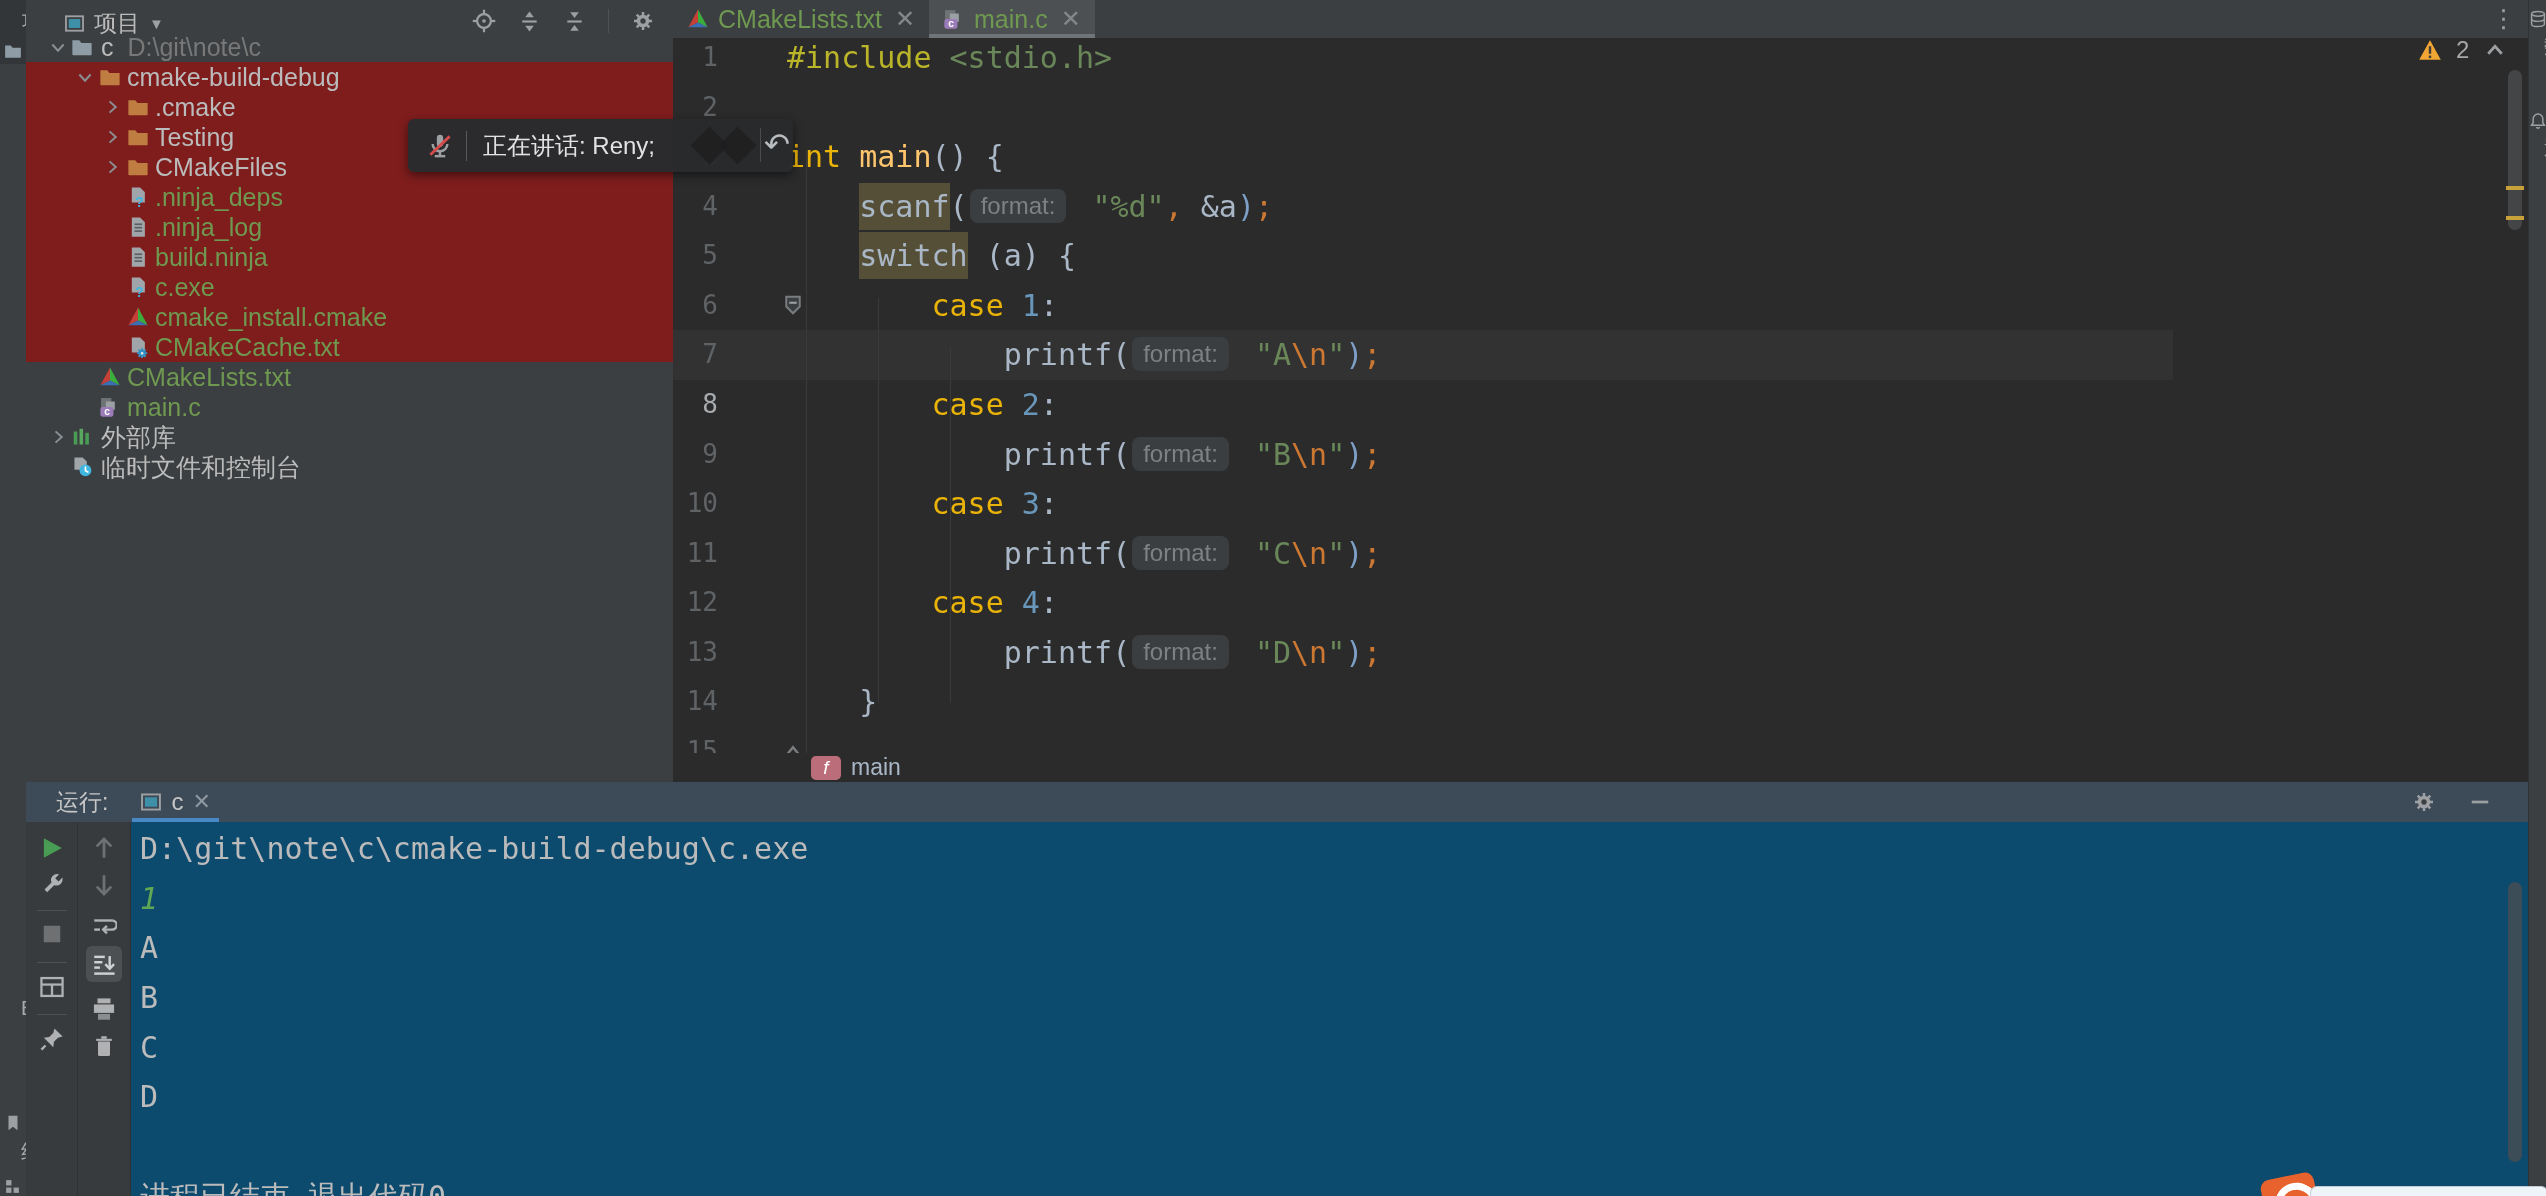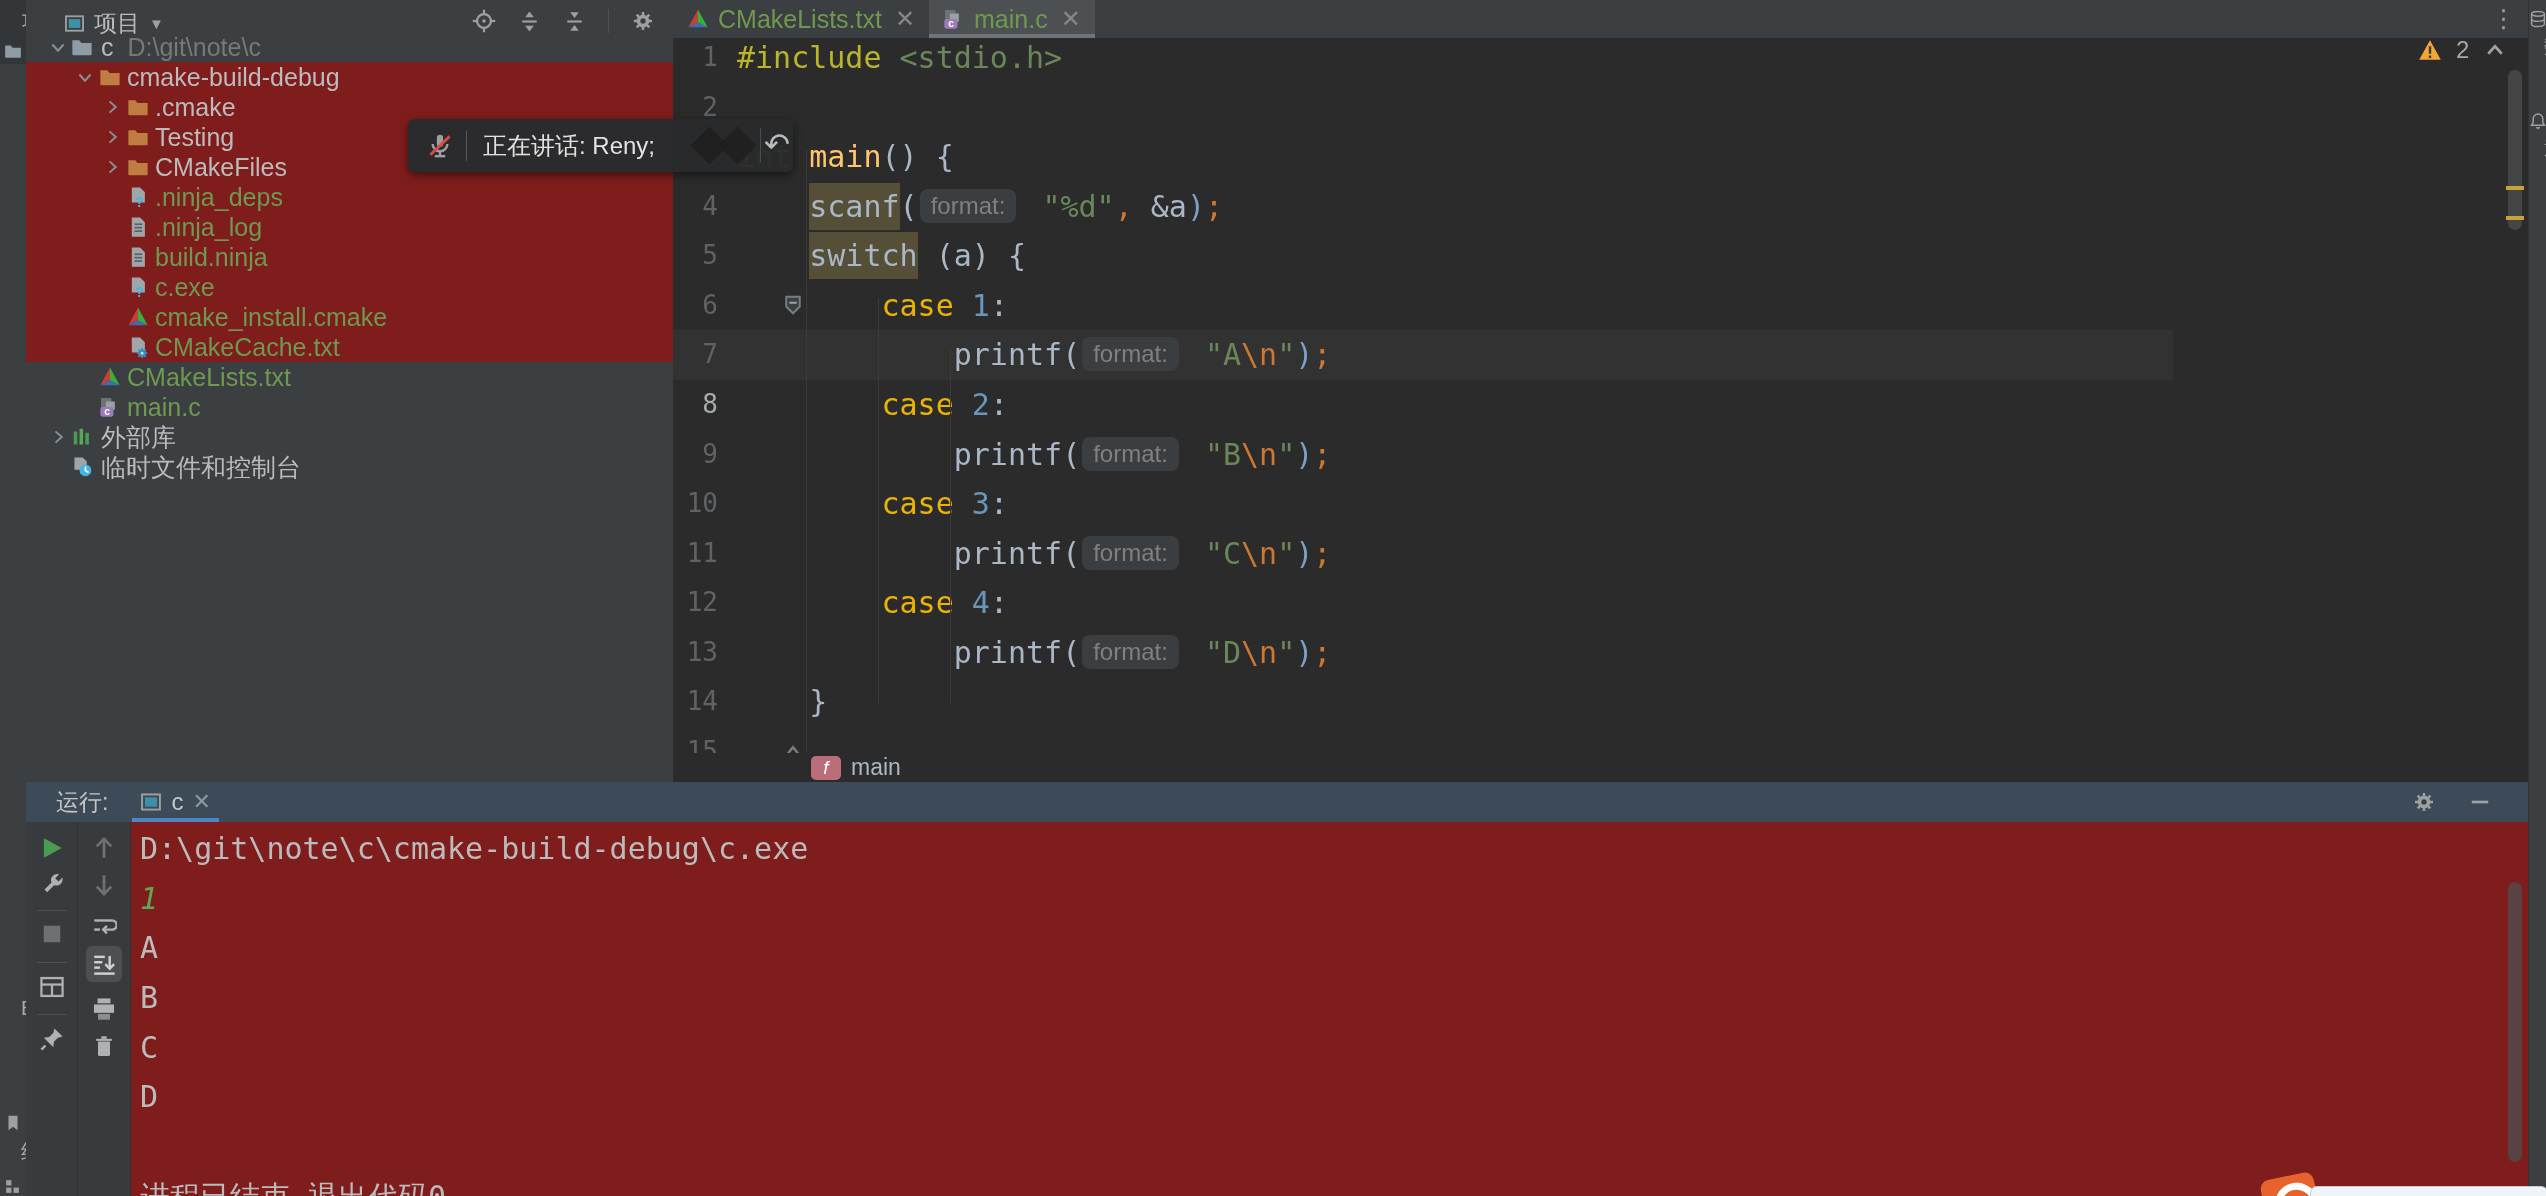--- a/index.html
+++ b/index.html
@@ -25,21 +25,21 @@
   .chev{position:absolute;top:5px;color:#8A8F93;}
   .ticon{position:absolute;top:4px;}
   
   #editor{left:673px;top:0;width:1855px;height:782px;background:#2B2B2B;overflow:hidden;}
   #tabbar{left:0;top:0;width:1855px;height:38px;background:#3C3F41;display:flex;z-index:6;}
   .tab{position:relative;height:38px;display:flex;align-items:center;gap:9px;padding:0 14px 0 14px;font-size:25px;color:#6F9950;}
   .tab .tclose{color:#848688;font-size:24px;margin-left:4px;}
   .tab.active{background:#4C5052;}
   .tab.active:after{content:"";position:absolute;left:0;bottom:0;width:100%;height:4px;background:#6E7478;}
   #code-rows{left:0;top:33px;width:1855px;}
-  .crow{position:relative;height:49.57px;width:1500px;padding-left:64px;box-sizing:border-box;
+  .crow{position:relative;height:49.57px;width:1500px;padding-left:114px;box-sizing:border-box;
         font-family:"DejaVu Sans Mono",monospace;font-size:30px;line-height:49.57px;white-space:pre;}
   .crow.cur{background:#323232;}
   #gutter{left:0;top:33px;width:45px;z-index:2;}
   .gnum{height:49.57px;line-height:49.57px;text-align:right;font-family:"DejaVu Sans Mono",monospace;
         font-size:26px;color:#606366;}
   .gnum.cur{color:#A7ABAE;}
   .tk-d{color:#BBB529}.tk-k{color:#eab308}.tk-f{color:#FFC66D}.tk-p{color:#A9B7C6}
   .tk-u{color:#CC7832}.tk-s{color:#6A8759}.tk-n{color:#6897BB}.tk-b{color:#7EA0C8}.tk-e{color:#CC7832}
   .tk-hl{color:#A9B7C6;background:#554F37;box-shadow:0 6px 0 #554F37,0 -6px 0 #554F37;}
   .inlay{display:inline-block;font-family:"Liberation Sans",sans-serif;font-size:24px;line-height:24px;
@@ -64,21 +64,21 @@
   #wm-arrow{position:absolute;color:#B9BCBE;font-size:31px;top:7px;}
   #wm-line{position:absolute;width:1px;height:34px;background:#4A4C4E;top:9px;}
   
   #console-header{left:26px;top:782px;width:2502px;height:40px;background:#3D4A57;display:flex;align-items:center;}
   #run-label{margin-left:30px;font-size:23px;color:#C6C6C6;}
   #console-tab{position:relative;height:40px;display:flex;align-items:center;gap:9px;margin-left:24px;padding:0 8px;}
   #console-tab .tabname{font-size:24px;color:#C6C6C6;}
   #console-tab .tclose{color:#8C97A0;font-size:22px;}
   #console-tab:after{content:"";position:absolute;left:0;bottom:0;width:100%;height:4px;background:#4A88C5;}
   #console-hdr-icons{position:absolute;right:36px;top:8px;display:flex;gap:32px;color:#AFB4B8;}
-  #console-body{left:26px;top:822px;width:2502px;height:374px;background:#7f1d1d;overflow:hidden;}
+  #console-body{left:26px;top:822px;width:2502px;height:374px;background:#0c4a6e;overflow:hidden;}
   #console-toolbar{position:absolute;left:0;top:0;width:104px;height:374px;background:#383B3D;border-right:1px solid #323232;}
   #ct-divider{position:absolute;left:51px;top:0;width:1px;height:374px;background:#323232;}
   .cicon{position:absolute;color:#AFB1B3;}
   .cicon.dis{color:#6E7072;}
   .hdiv{position:absolute;width:30px;height:1px;background:#515151;}
   #scrollend-bg{position:absolute;left:60px;top:124px;width:36px;height:36px;background:#4C5052;border-radius:6px;}
   #console-out{position:absolute;left:114px;top:2px;font-family:"DejaVu Sans Mono",monospace;font-size:30px;}
   .oline{height:49.7px;line-height:49.7px;white-space:pre;color:#BBBBBB;}
   .oline.input{color:#5FA754;font-style:italic;}
   

